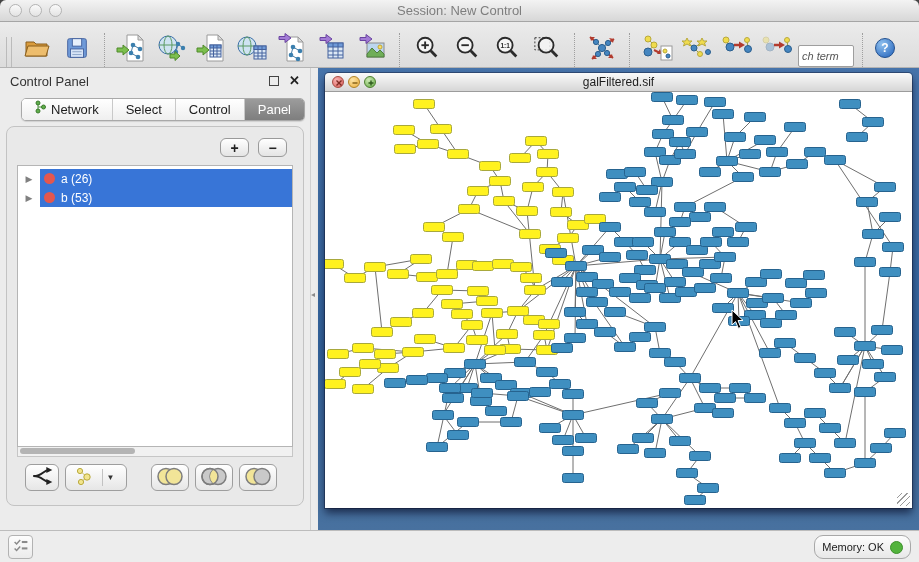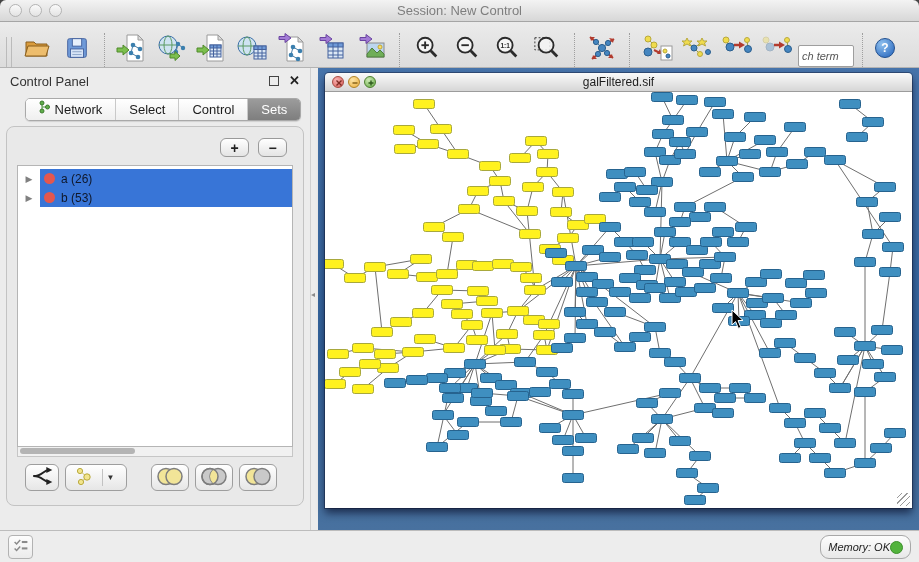--- a/index.html
+++ b/index.html
@@ -30,21 +30,21 @@
   .seg-item:last-child{border-right:none;}
   .seg-item.active{background:linear-gradient(#9c9c9c,#7e7e7e);color:#fff;}
   .cp-box{position:absolute;left:6px;right:6px;top:58px;height:380px;border:1px solid #c3c3c3;border-radius:8px;background:#e9e9e9;}
   .pm-row{position:absolute;top:11px;right:16px;display:flex;gap:9px;}
   .pm-btn{width:29px;height:19px;border:1px solid #9a9a9a;border-radius:6px;background:linear-gradient(#ffffff,#e4e4e4);font-size:14px;font-weight:bold;color:#222;line-height:16px;text-align:center;padding:0;}
   .set-list{position:absolute;left:10px;right:10px;top:38px;height:282px;background:#fff;border:1px solid #b5b5b5;overflow:hidden;}
   .set-row{height:19px;display:flex;align-items:center;}
   .row-expander{width:22px;text-align:center;font-size:9px;color:#808080;flex:none;}
   .row-sel{flex:1;height:19px;display:flex;align-items:center;}
   .set-dot{width:11px;height:11px;border-radius:50%;margin:0 6px 0 4px;flex:none;}
-  .set-label{font-size:12px;color:#0f172a;}
+  .set-label{font-size:12px;color:#ffffff;}
   .hscroll{position:absolute;left:10px;right:10px;top:320px;height:10px;background:#f1f1f1;border:1px solid #c6c6c6;border-top:none;}
   .hthumb{position:absolute;left:2px;top:1px;height:6px;width:42%;background:#b4b4b4;border-radius:3px;}
   .btn-row{position:absolute;left:0;right:0;top:337px;height:30px;}
   .sbtn{position:absolute;height:27px;border:1px solid #9e9e9e;border-radius:6px;background:linear-gradient(#ffffff,#e6e6e6);display:flex;align-items:center;justify-content:center;padding:0;}
   .split-caret{font-size:8px;color:#333;padding:0 4px;border-left:1px solid #c2c2c2;margin-left:4px;height:17px;display:flex;align-items:center;}
   .splitter{width:8px;background:#ececec;border-left:1px solid #d0d0d0;position:relative;flex:none;}
   .splitter .arr{position:absolute;top:222px;left:0;font-size:8px;color:#8a8a8a;}
   
   .network-area{flex:1;position:relative;}
   .iframe{position:absolute;inset:0;background:linear-gradient(180deg,#4774ab,#33639c 60%,#48719f);padding:5px 7px 22px 7px;}
@@ -56,21 +56,21 @@
   .fb-red{background:radial-gradient(circle at 35% 30%,#f8b2b2,#d85c55);border-color:#a84a42;}
   .fb-yel{background:radial-gradient(circle at 35% 30%,#fbe3a4,#ecaf3d);border-color:#b08327;}
   .fb-grn{background:radial-gradient(circle at 35% 30%,#cdeab4,#64a944);border-color:#4d7f2f;}
   .canvas{flex:1;background:#fff;position:relative;overflow:hidden;}
   .graph-svg{position:absolute;inset:0;width:100%;height:100%;}
   .resize-grip{position:absolute;right:2px;bottom:2px;width:13px;height:13px;background:repeating-linear-gradient(135deg,transparent 0 3px,#9a9a9a 3px 4px);}
   .cursor{position:absolute;pointer-events:none;}
   
   .statusbar{height:32px;background:#ededed;border-top:1px solid #bcbcbc;position:relative;}
   .task-btn{position:absolute;left:8px;top:4px;width:25px;height:24px;border:1px solid #b2b2b2;border-radius:4px;background:linear-gradient(#fdfdfd,#ebebeb);display:flex;align-items:center;justify-content:center;padding:0;}
-  .memory-btn{position:absolute;right:8px;top:4px;height:24px;border:1px solid #a8a8a8;border-radius:9px;background:linear-gradient(#fdfdfd,#e8e8e8);display:flex;align-items:center;padding:0 7px;font-size:11px;color:#222;font-style:italic;}
+  .memory-btn{position:absolute;right:8px;top:4px;height:24px;border:1px solid #a8a8a8;border-radius:9px;background:linear-gradient(#fdfdfd,#e8e8e8);display:flex;align-items:center;gap:6px;padding:0 7px;font-size:11px;color:#222;}
   .mem-dot{width:13px;height:13px;border-radius:50%;border:1px solid #3c8f2a;}
 </style>
 </head>
 <body>
 
 <div class="window">
 
   <div class="titlebar">
     <div class="traffic">
       <span class="tl-ring"></span>
@@ -380,21 +380,21 @@
                 </svg></span>
             <span>Network</span>
           </div>
           <div class="seg-item">
               <span>Select</span>
             </div>
           <div class="seg-item">
               <span>Control</span>
             </div>
           <div class="seg-item active">
-              <span>Sets</span>
+              <span>Panel</span>
             </div>
         </div>
       </div>
       <div class="cp-box">
         <div class="pm-row">
           <button class="pm-btn">+</button>
           <button class="pm-btn">−</button>
         </div>
         <div class="set-list">
           <div class="set-row" style="margin-top:3px;">

